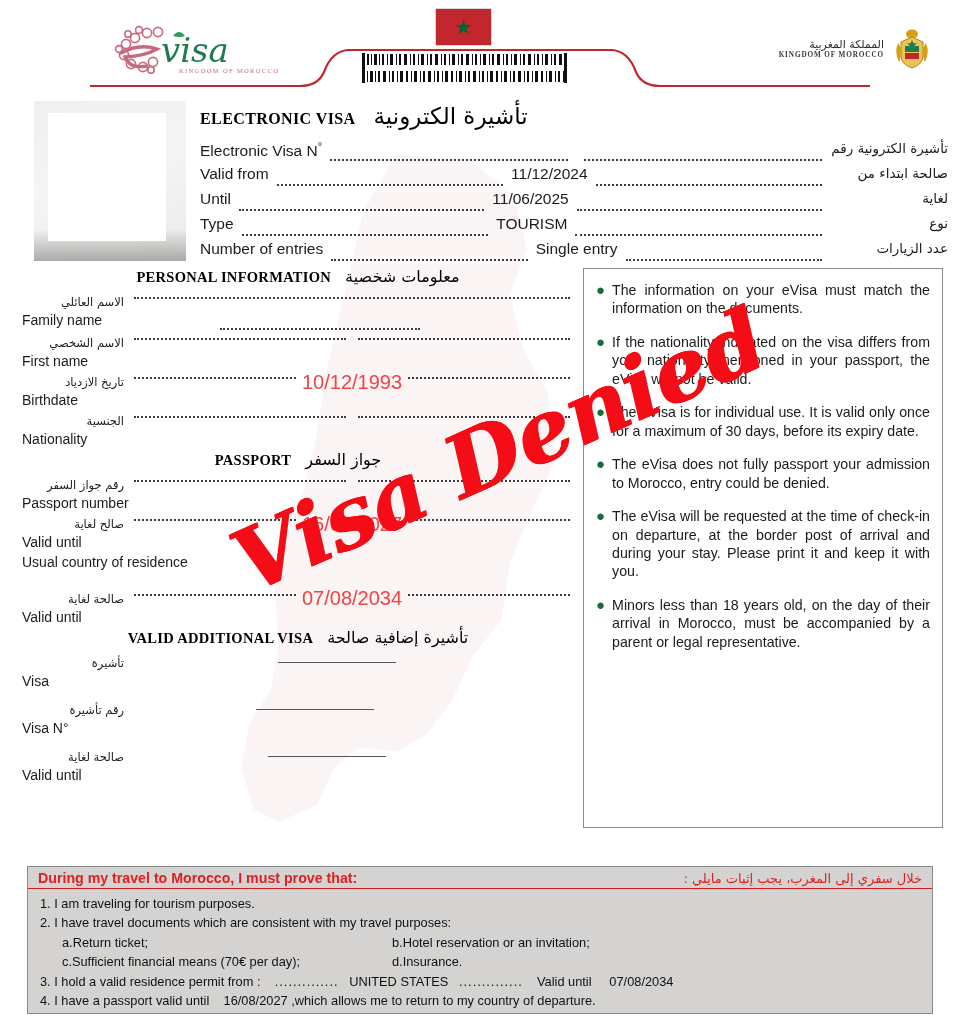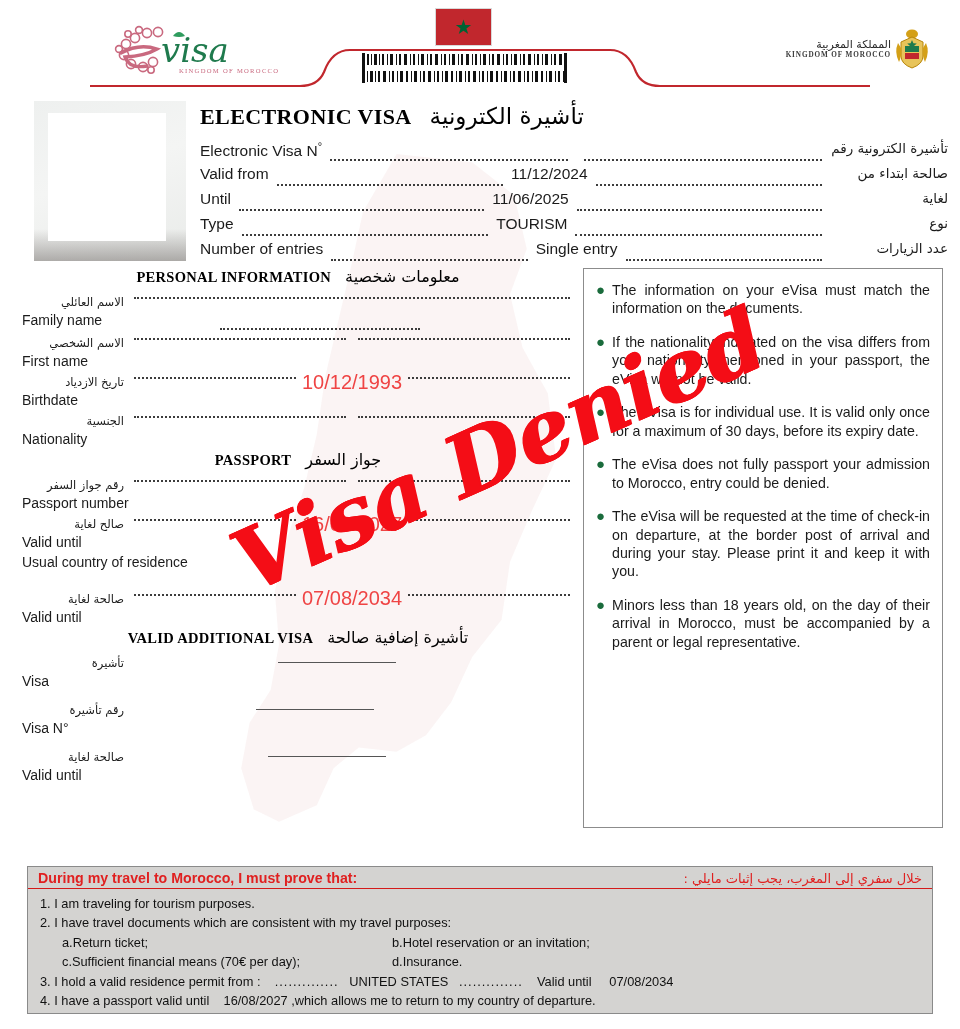--- a/index.html
+++ b/index.html
@@ -28,21 +28,21 @@
 
   
   .header { position: relative; height: 96px; z-index: 2; }
 
   .logo-evisa {
     position: absolute; left: 95px; top: 16px;
     width: 190px; height: 62px;
   }
   .kom-block {
     position: absolute; right: 28px; top: 26px;
-    display: flex; align-items: center; gap: 1px;
+    display: flex; align-items: center; gap: 8px;
   }
   .kom-text { text-align: right; line-height: 1.25; }
   .kom-ar {
     font-family: "DejaVu Sans", sans-serif;
     font-size: 11px; color: #2b2b2b; direction: rtl;
   }
   .kom-en {
     font-size: 7.2px; letter-spacing: .9px; color: #3a3a3a;
     font-family: "Liberation Serif", serif; font-weight: bold;
   }
@@ -81,21 +81,21 @@
     background:linear-gradient(180deg,rgba(120,115,112,0) 0%,rgba(120,115,112,.55) 100%);
   }
 
   
   .title-row {
     position: absolute; left: 200px; top: 103px;
     width: 745px; display: flex; align-items: baseline; gap: 18px;
   }
   .title-en {
     font-family: "Liberation Serif", serif;
-    font-weight: bold; font-size: 22px; color: #000;
+    font-weight: bold; font-size: 16px; color: #000;
     letter-spacing: .4px;
   }
   .title-ar {
     font-family: "DejaVu Sans", sans-serif;
     font-size: 23px; color: #000; direction: rtl;
   }
 
   
   .kv-list { position: absolute; left: 200px; top: 140px; width: 748px; }
   .kv {

